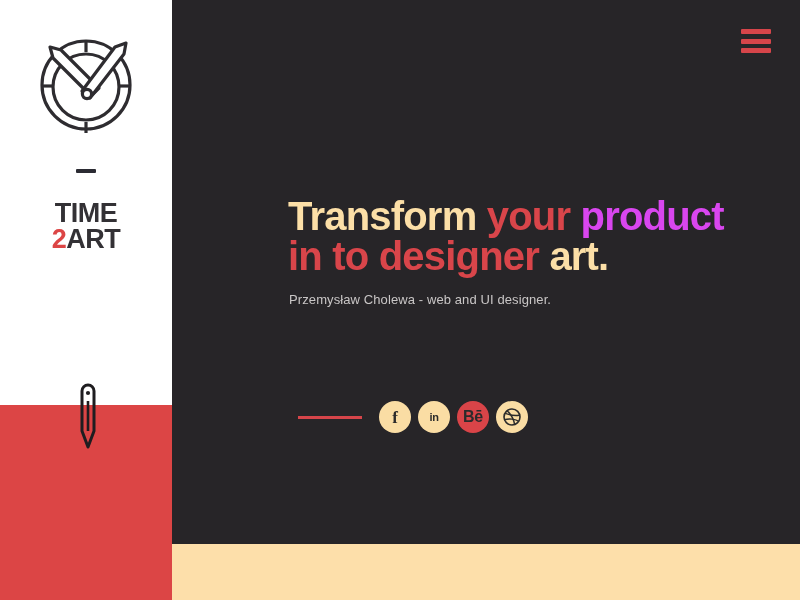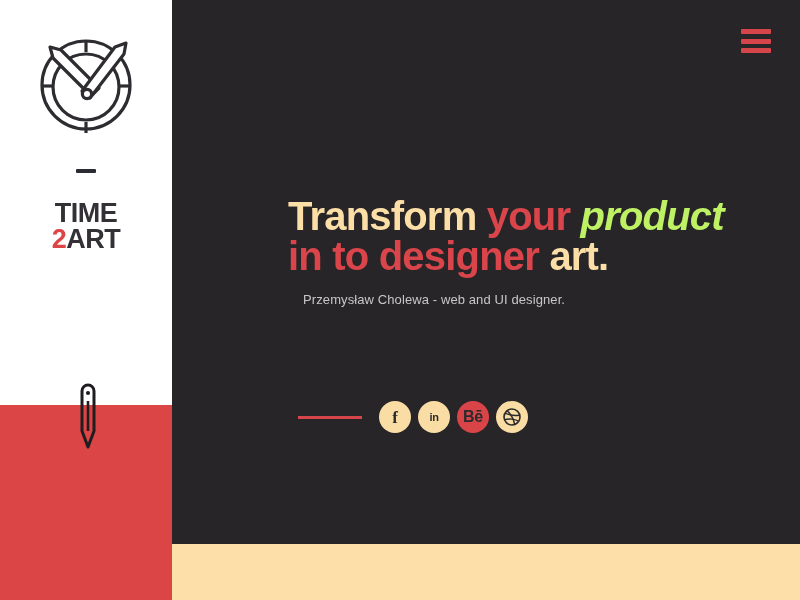--- a/index.html
+++ b/index.html
@@ -123,30 +123,29 @@
     top: 196px;
     width: 460px;
     font-size: 40px;
     font-weight: bold;
     line-height: 1.0;
     letter-spacing: -0.8px;
   }
   .headline .ln { display: block; white-space: nowrap; }
   .w-cream { color: #fcdfa7; }
   .w-red   { color: #d9454a; }
-  .w-white { color: #bef264; font-style: italic; }
+  .w-white { color: #d946ef; }
 
   .subtitle {
     position: absolute;
     left: 289px;
     top: 292px;
     font-size: 13px;
     color: #c9c6c6;
     letter-spacing: 0.1px;
-    margin-left: 14px;
   }
 
   .social-row {
     position: absolute;
     left: 298px;
     top: 401px;
     display: flex;
     align-items: center;
     gap: 0;
   }

